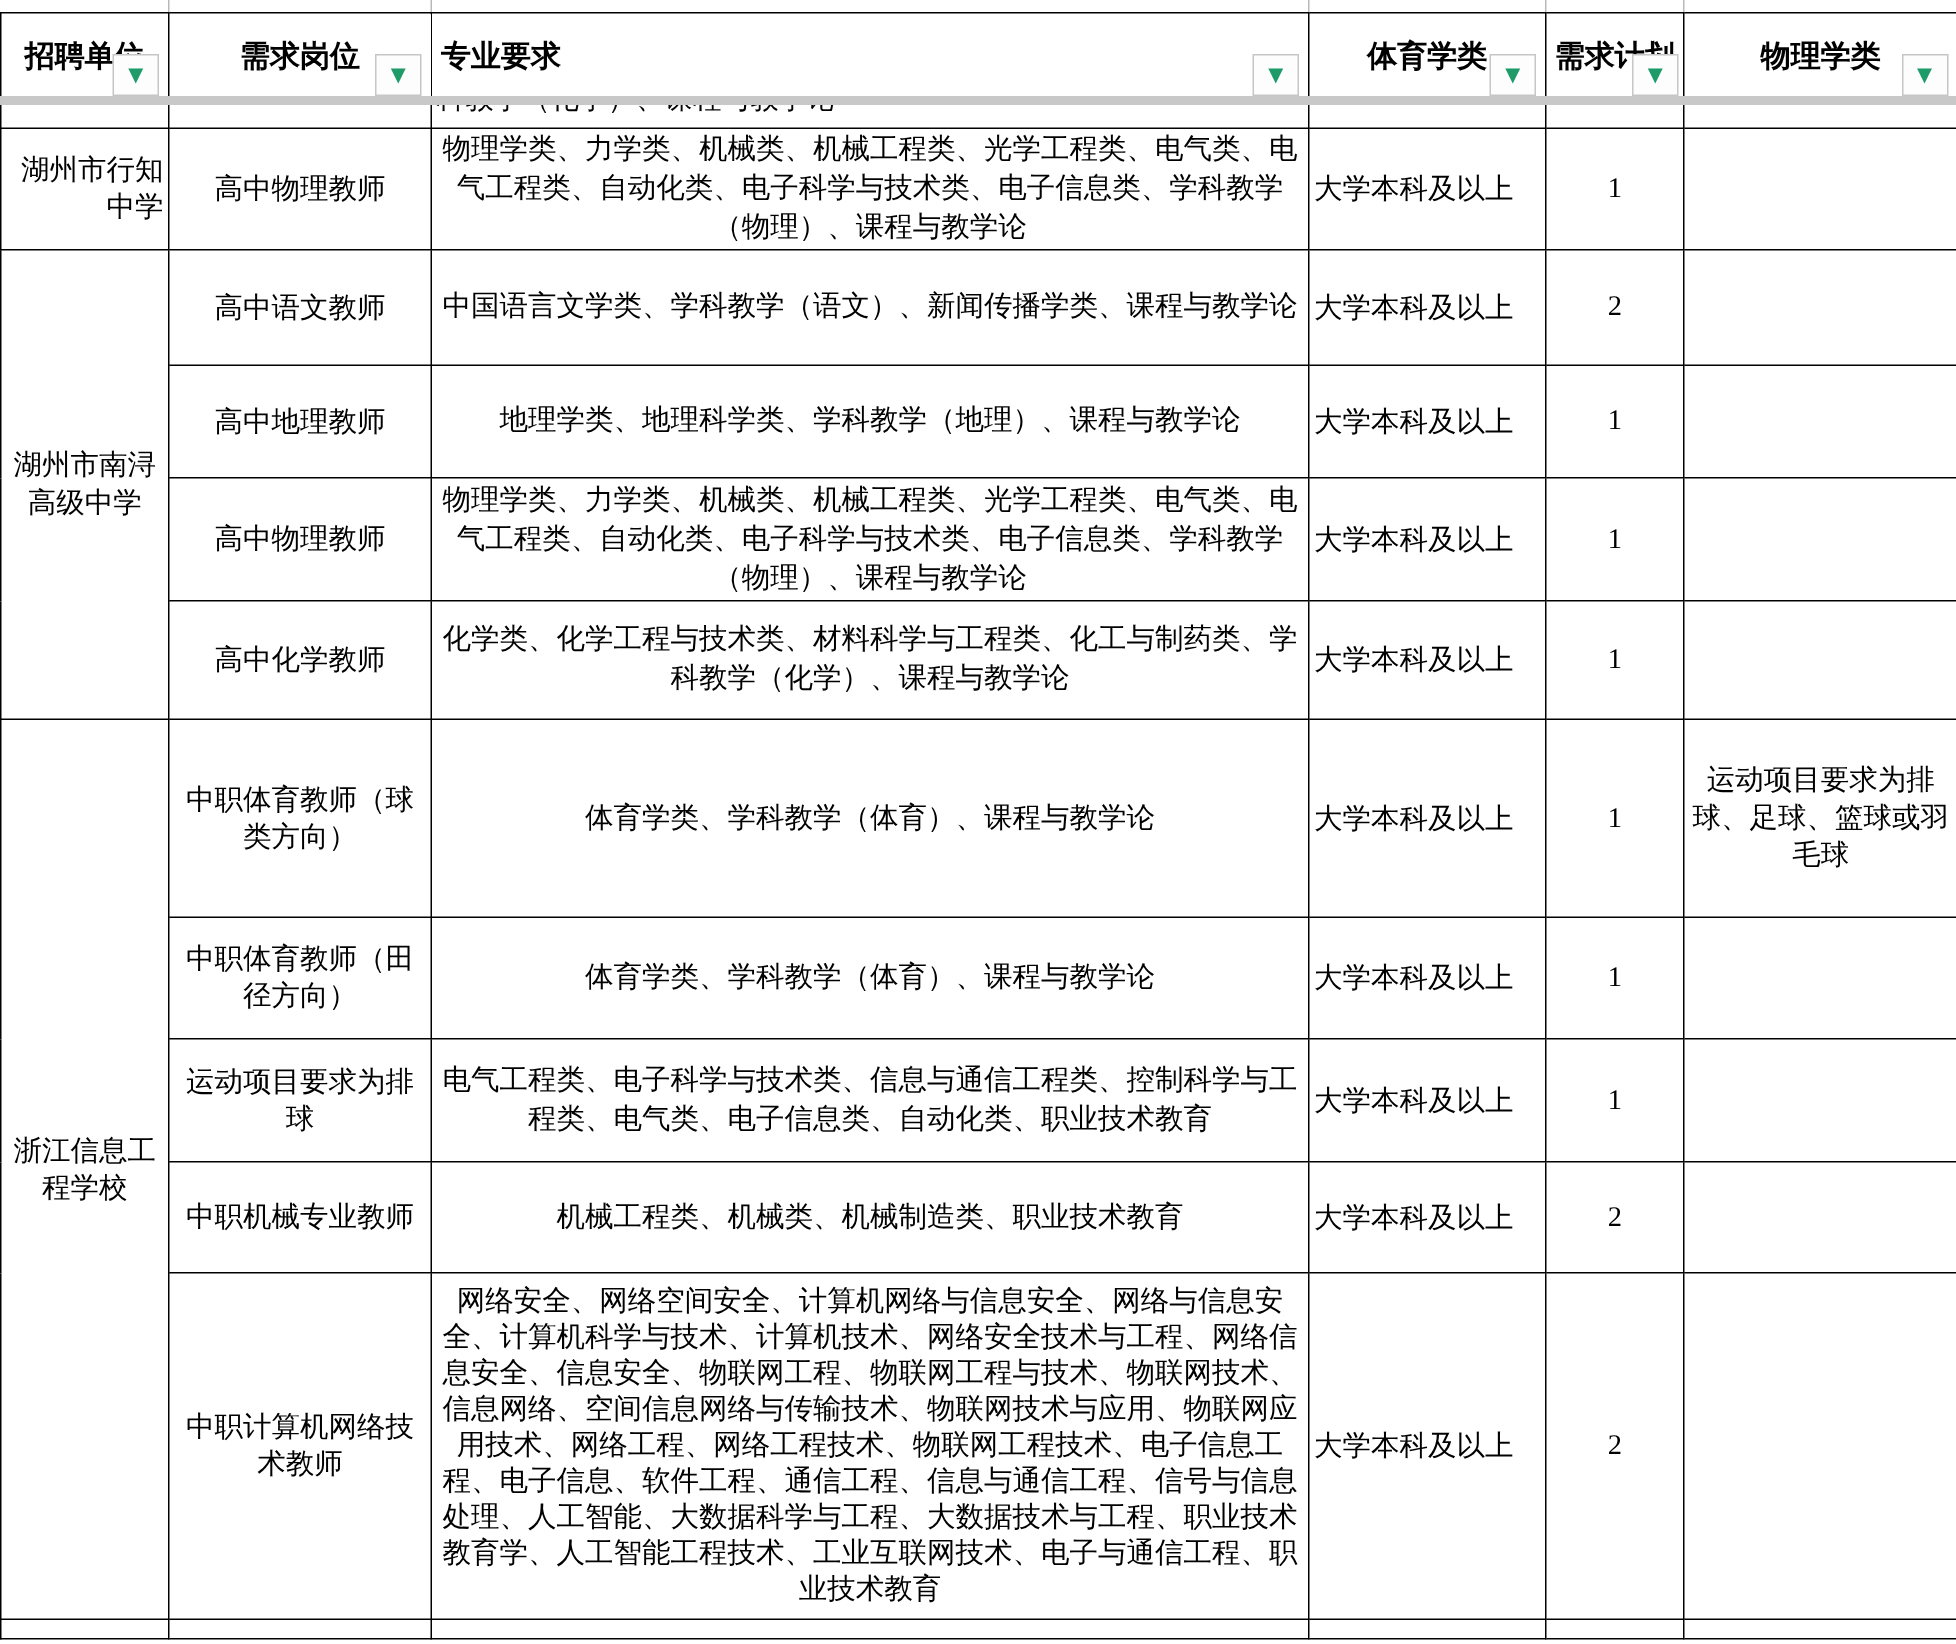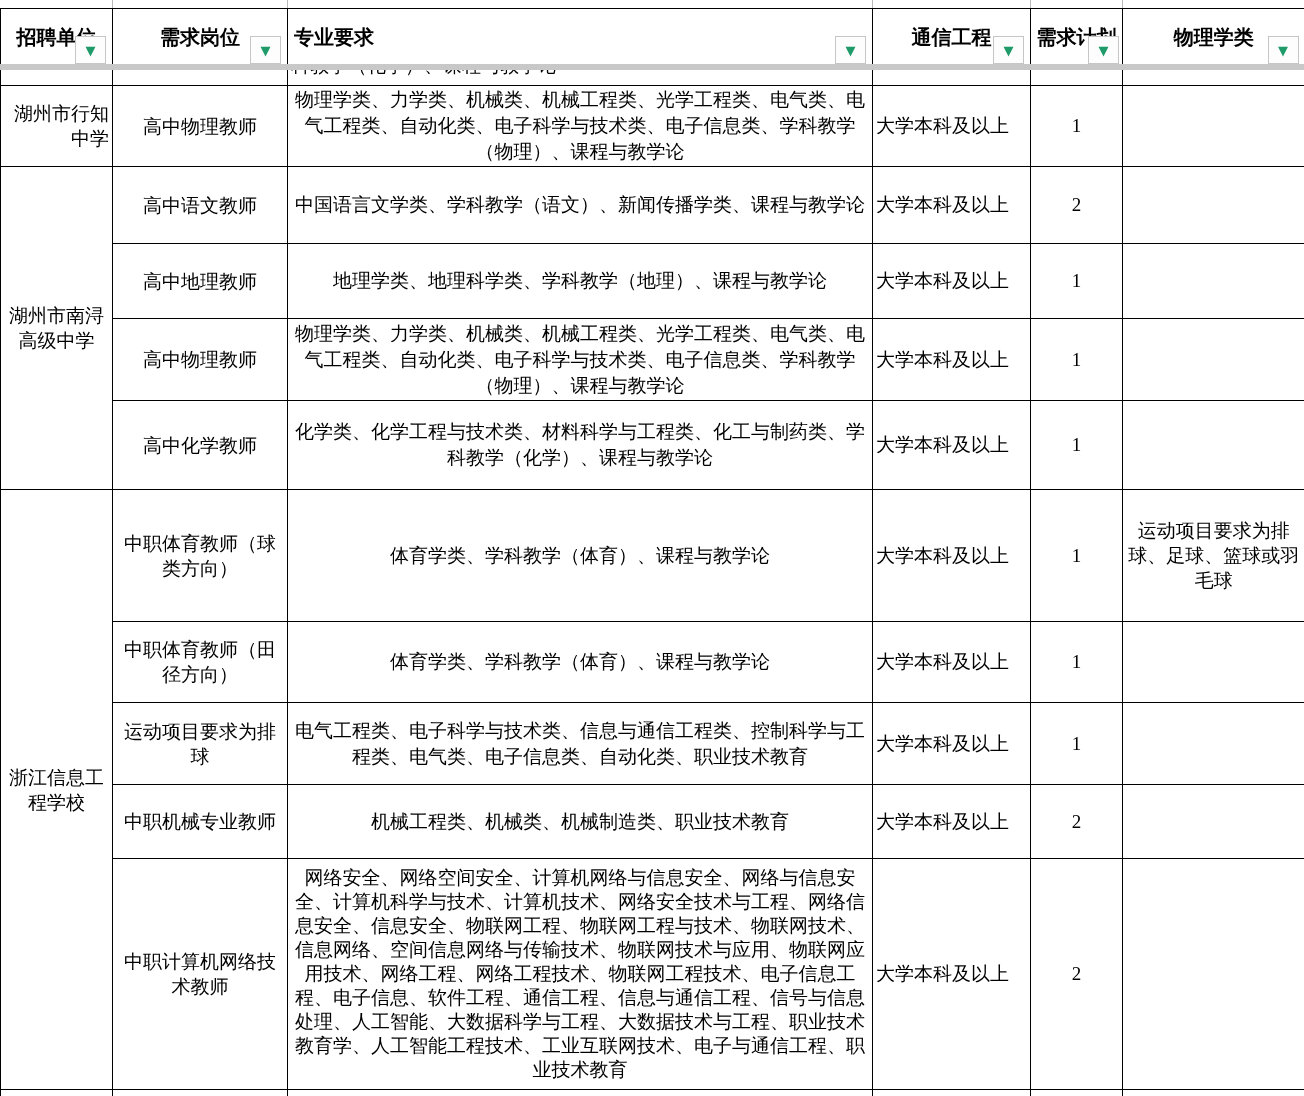--- a/index.html
+++ b/index.html
@@ -80,21 +80,21 @@
               <span class="tri">▼</span>
             </button>
       </th>
       <th class="h-left">
         <span>专业要求</span>
         <button class="filter-btn">
               <span class="tri">▼</span>
             </button>
       </th>
       <th>
-        <span>通信工程</span>
+        <span>体育学类</span>
         <button class="filter-btn">
               <span class="tri">▼</span>
             </button>
       </th>
       <th>
         <span>需求计划</span>
         <button class="filter-btn" style="right:3px">
               <span class="tri">▼</span>
             </button>
       </th>
@@ -141,21 +141,21 @@
       <td class="c-cnt">1</td>
       <td class="c-oth"></td>
     </tr>
     <tr style="height:82px">
       <td class="c-pos">高中物理教师</td>
       <td class="c-maj">物理学类、力学类、机械类、机械工程类、光学工程类、电气类、电气工程类、自动化类、电子科学与技术类、电子信息类、学科教学（物理）、课程与教学论</td>
       <td class="c-deg">大学本科及以上</td>
       <td class="c-cnt">1</td>
       <td class="c-oth"></td>
     </tr>
-    <tr style="height:89px">
+    <tr style="height:79px">
       <td class="c-pos">高中化学教师</td>
       <td class="c-maj">化学类、化学工程与技术类、材料科学与工程类、化工与制药类、学科教学（化学）、课程与教学论</td>
       <td class="c-deg">大学本科及以上</td>
       <td class="c-cnt">1</td>
       <td class="c-oth"></td>
     </tr>
 
     <tr style="height:132px">
       <td class="c-unit" rowspan="5">浙江信息工程学校</td>
       <td class="c-pos">中职体育教师（球类方向）</td>

